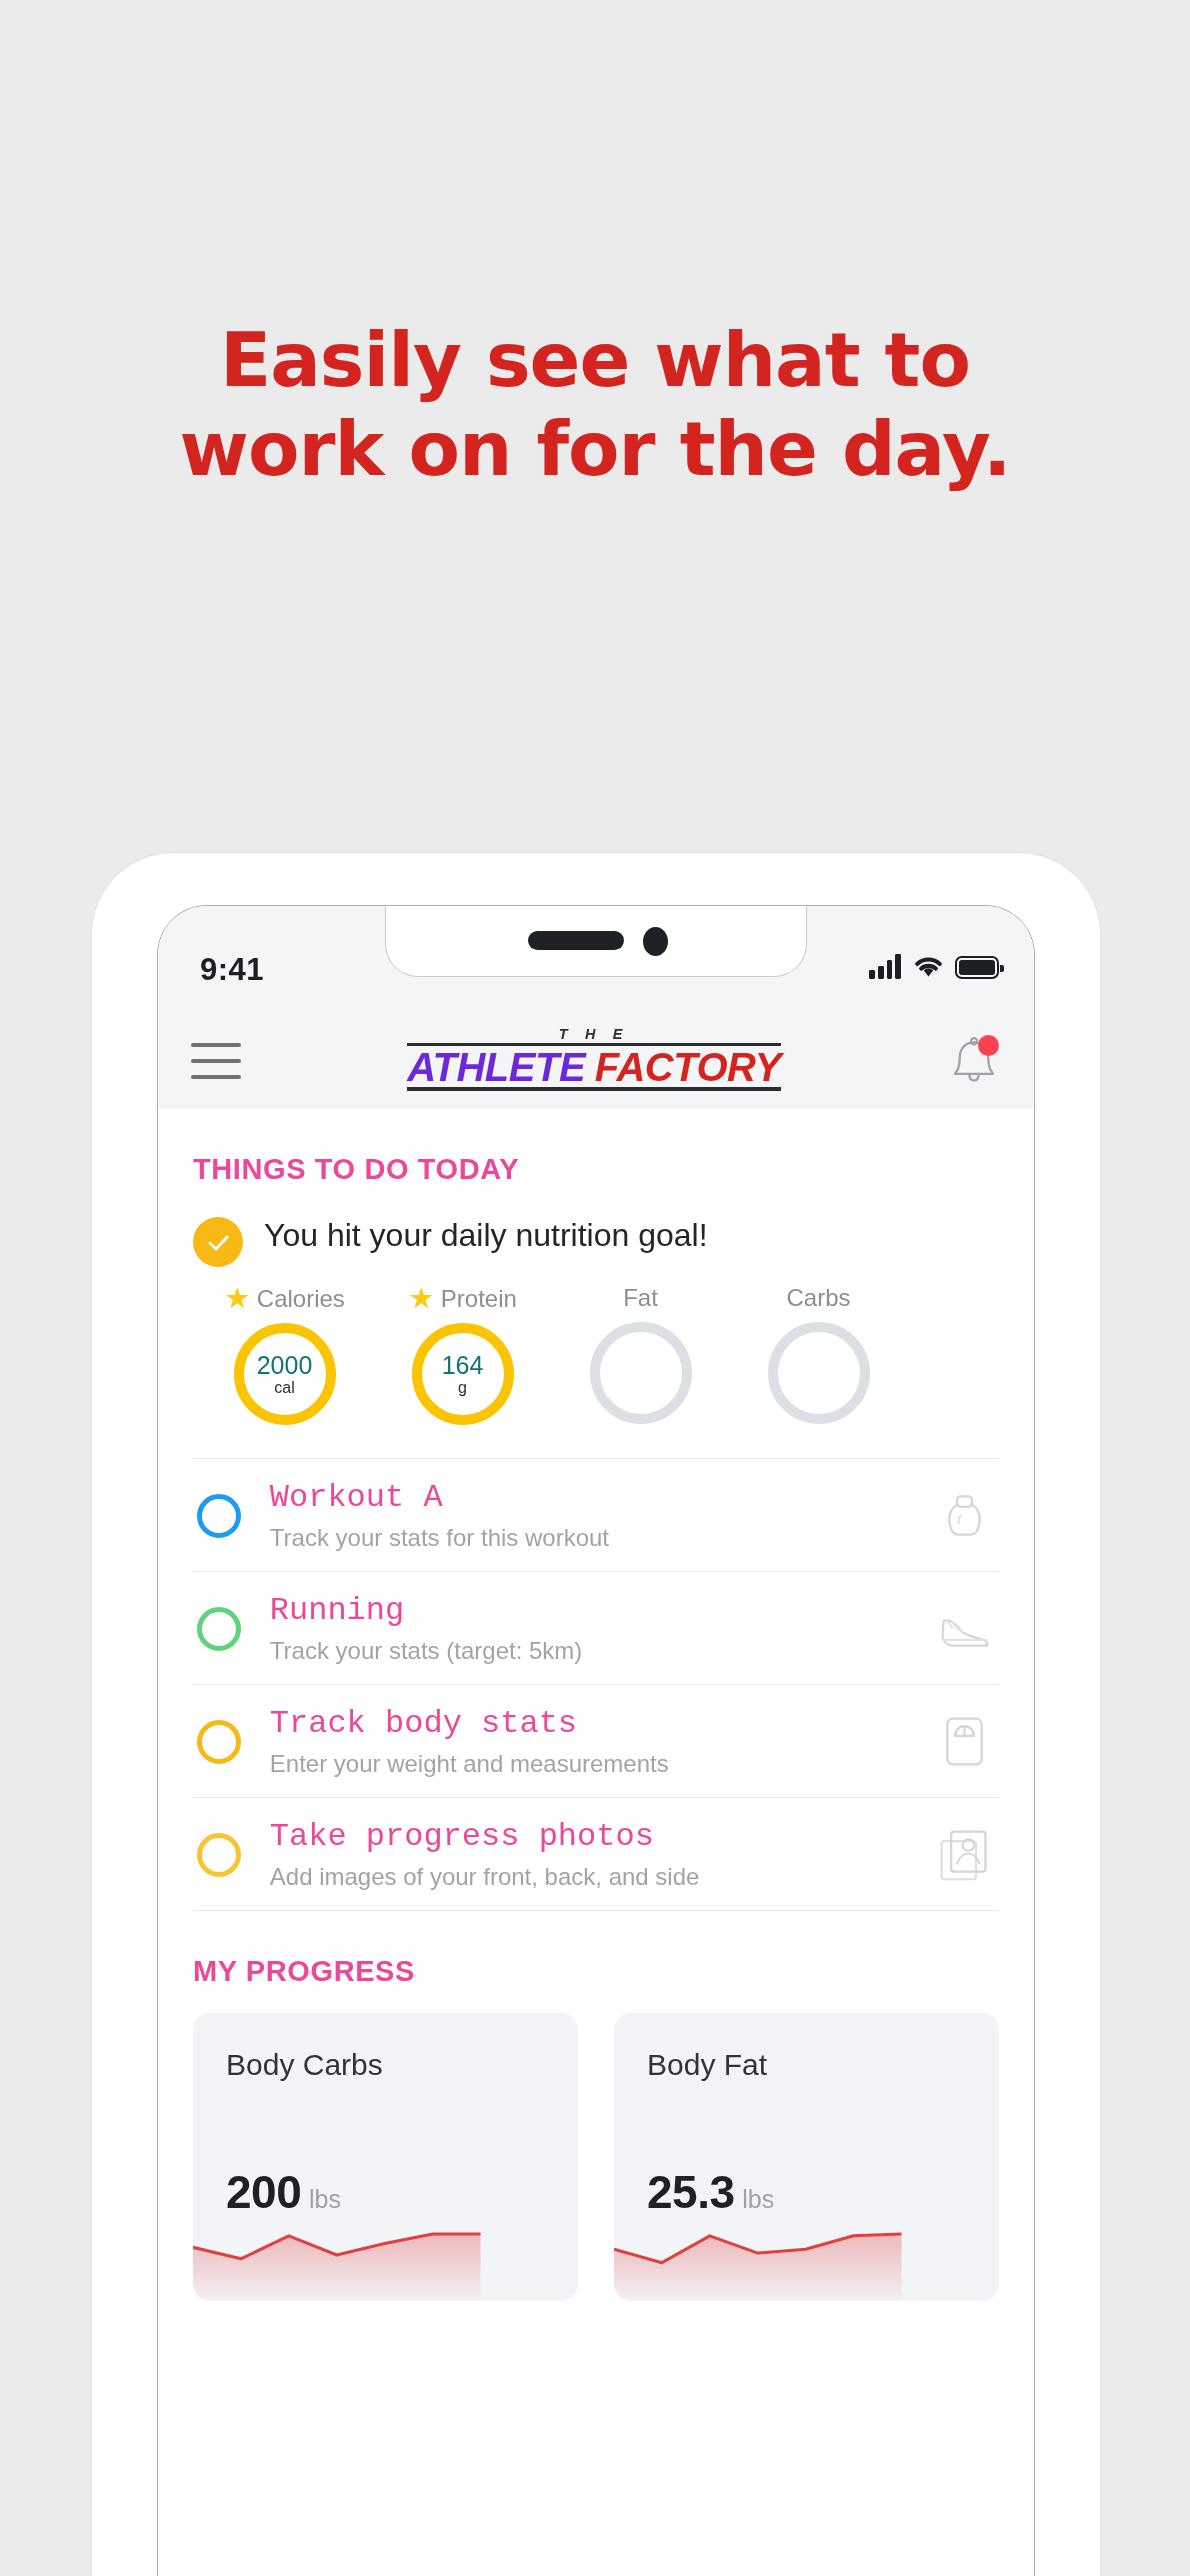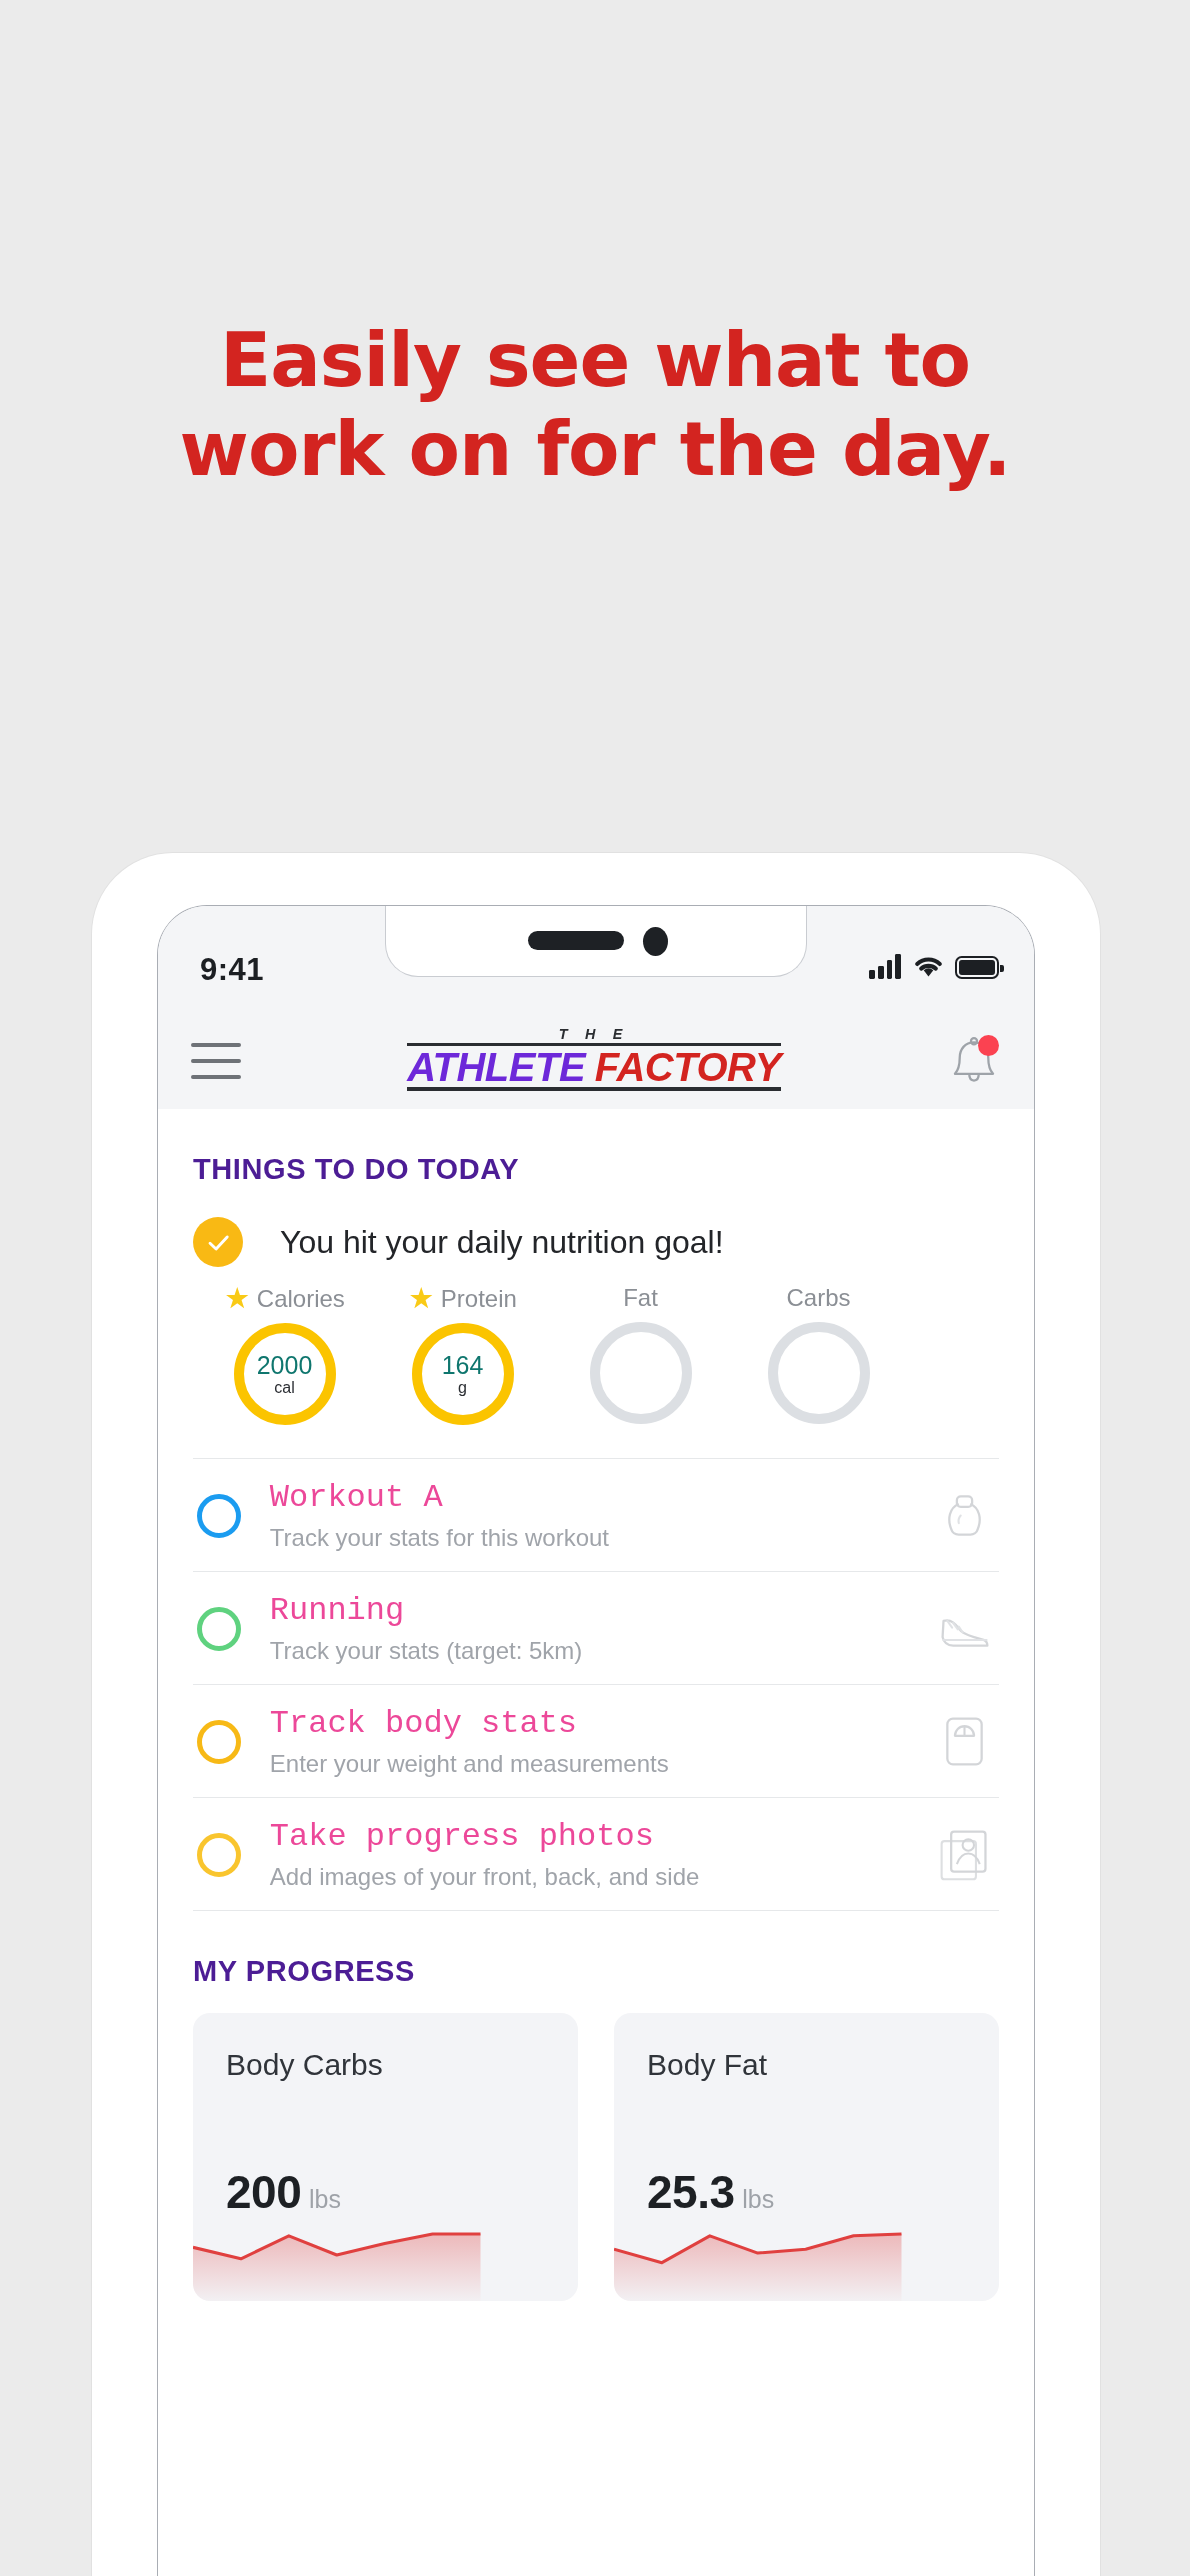--- a/index.html
+++ b/index.html
@@ -171,28 +171,28 @@
   }
 
   
   .content {
     background:#ffffff;
     padding: 0 0 38px 0;
   }
   .section-title {
     font-size: 29px;
     font-weight: 700;
-    color: #4c1d95;
+    color: #ec4899;
     letter-spacing: 0.6px;
     padding: 44px 35px 0 35px;
   }
 
   
   .nutri-row {
-    display:flex; align-items:center; gap:37px;
+    display:flex; gap:21px;
     padding: 31px 35px 0 35px;
   }
   .check-circle {
     width:50px; height:50px; border-radius:50%;
     background:#f9b914; flex:0 0 auto;
     display:flex; align-items:center; justify-content:center;
   }
   .nutri-text { font-size:32px; color:#232529; }
 
   .rings {

